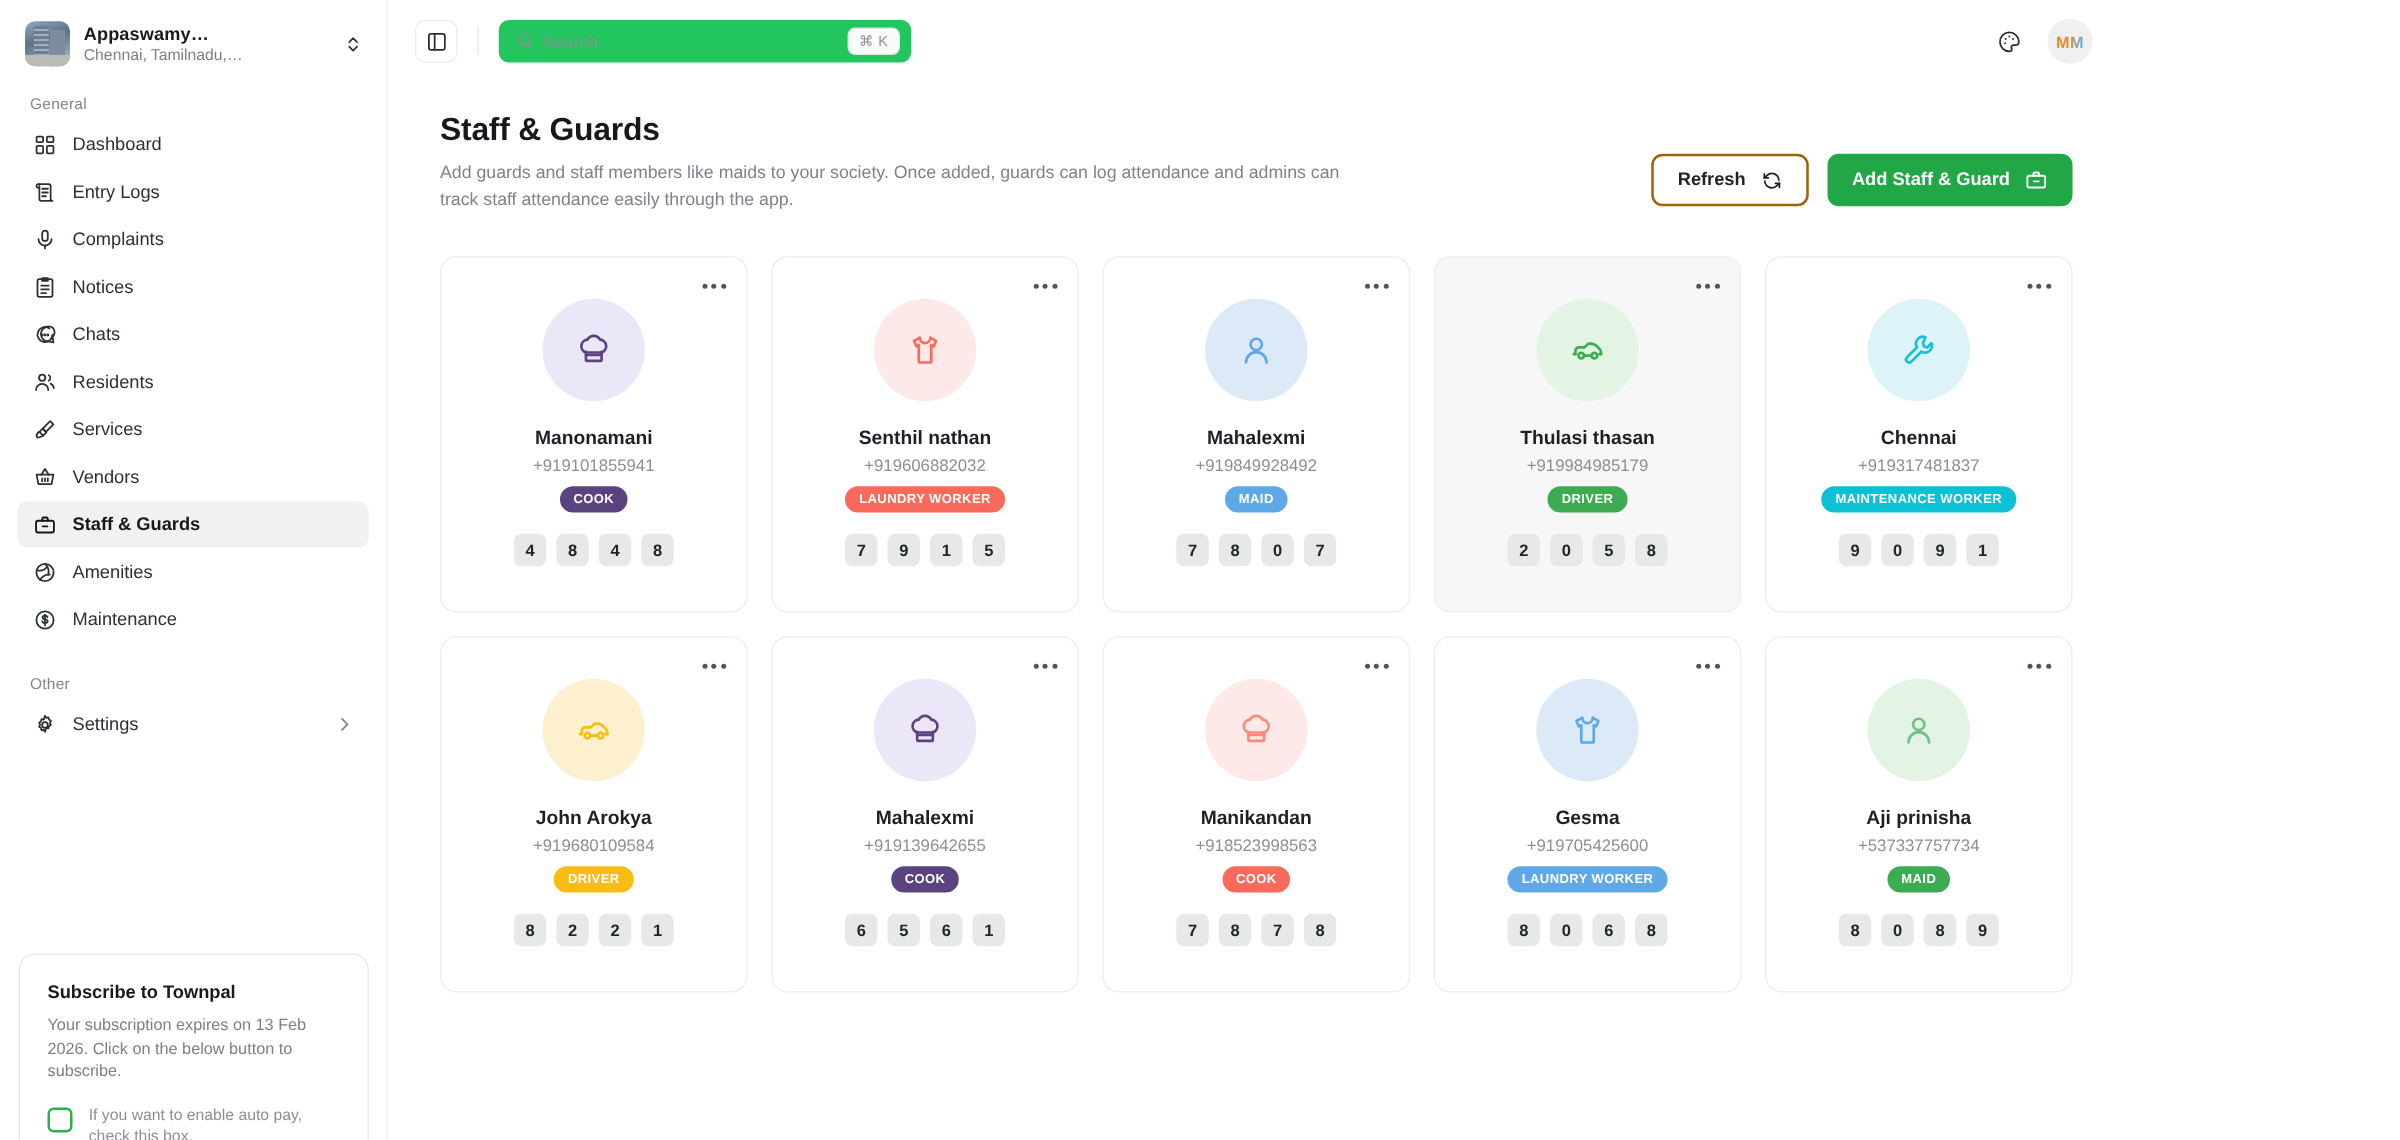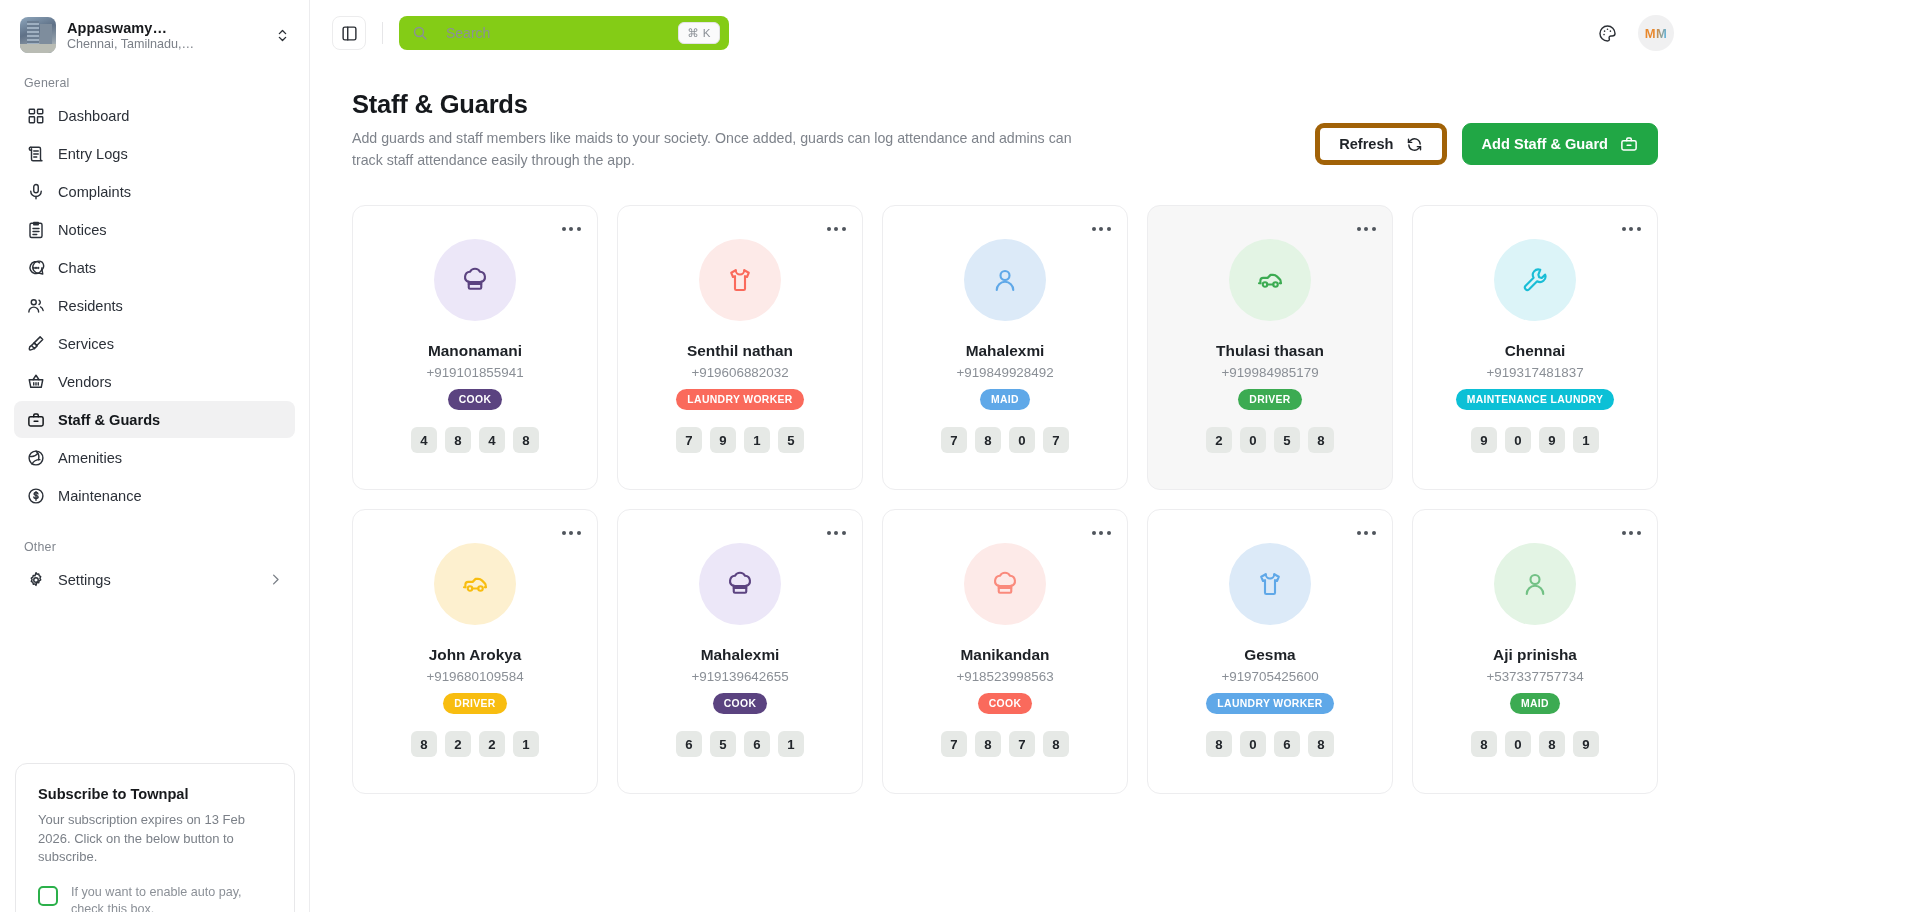--- a/index.html
+++ b/index.html
@@ -85,22 +85,22 @@
     height: 66px; display: flex; align-items: center; gap: 0;
     padding: 0 26px 0 22px; background: #fff;
   }
   .panel-toggle {
     width: 34px; height: 34px; border: 1px solid #ececed; border-radius: 8px;
     background: #fff; display: flex; align-items: center; justify-content: center;
     cursor: pointer; color: #2b2f35;
   }
   .topbar-divider { width: 1px; height: 22px; background: #e6e6e8; margin: 0 16px 0 16px; }
   .search {
-    width: 330px; height: 34px; border-radius: 8px; background: #84cc16;
-    display: flex; align-items: center; padding: 0 9px 0 13px; gap: 18px;
+    width: 330px; height: 34px; border-radius: 8px; background: #22c55e;
+    display: flex; align-items: center; padding: 0 9px 0 13px; gap: 6px;
     cursor: text;
   }
   .search .s-ico { color: #8b9097; display: flex; }
   .search input {
     flex: 1; border: none; background: transparent; outline: none;
     font-family: "Liberation Sans", sans-serif; font-size: 14px; color: #2b3038;
   }
   .search input::placeholder { color: #8b9097; }
   .kbd {
     height: 22px; min-width: 42px; border: 1px solid #e3e3e5; border-radius: 6px;
@@ -126,21 +126,21 @@
   .page-head { display: flex; align-items: flex-start; }
   .page-head-left { flex: 1; min-width: 0; }
   .page-title { font-size: 25.5px; font-weight: 700; color: #15181c; letter-spacing: -.2px; }
   .page-sub { font-size: 14.2px; color: #7e838b; line-height: 1.52; margin-top: 9px; max-width: 730px; }
   .page-actions { display: flex; align-items: center; gap: 15px; padding-top: 33px; }
   .btn {
     height: 42px; border-radius: 9px; display: flex; align-items: center; gap: 12px;
     padding: 0 19px; font-size: 14.6px; cursor: pointer; font-weight: 600;
     font-family: "Liberation Sans", sans-serif;
   }
-  .btn-ghost { background: #fff; border: 5px solid #a16207; color: #1f2328; text-align: right; }
+  .btn-ghost { background: #fff; border: 2px solid #a16207; color: #1f2328; text-align: right; }
   .btn-primary { background: #21a745; border: 1px solid #21a745; color: #fff; }
   .btn .b-ico { display: flex; align-items: center; }
 
   .cards {
     display: grid; grid-template-columns: repeat(5, 1fr);
     gap: 19px; margin-top: 34px;
   }
   .card {
     border: 1px solid #ededef; border-radius: 13px; background: #fff;
     padding: 16px 16px 36px 16px; position: relative;
@@ -519,21 +519,21 @@
                 <i></i>
               </span>
     </div>
     <div class="avatar-circle" style="background:#dcf4f8">
       <svg width="30" height="30" viewBox="0 0 24 24" fill="none" stroke="#19bdd6" stroke-width="1.7" stroke-linecap="round" stroke-linejoin="round">
         <use href="#sym-wrench-icon"></use>
       </svg>
     </div>
     <div class="staff-name">Chennai</div>
     <div class="staff-phone">+919317481837</div>
-    <div class="role-badge" style="background:#0cc0d6">MAINTENANCE LAUNDRY</div>
+    <div class="role-badge" style="background:#0cc0d6">MAINTENANCE WORKER</div>
     <div class="code-row">
       <div class="code-cell">9</div>
               <div class="code-cell">0</div>
               <div class="code-cell">9</div>
               <div class="code-cell">1</div>
     </div>
           </div>
           <div class="card">
     <div class="card-menu">
       <span class="dots">

